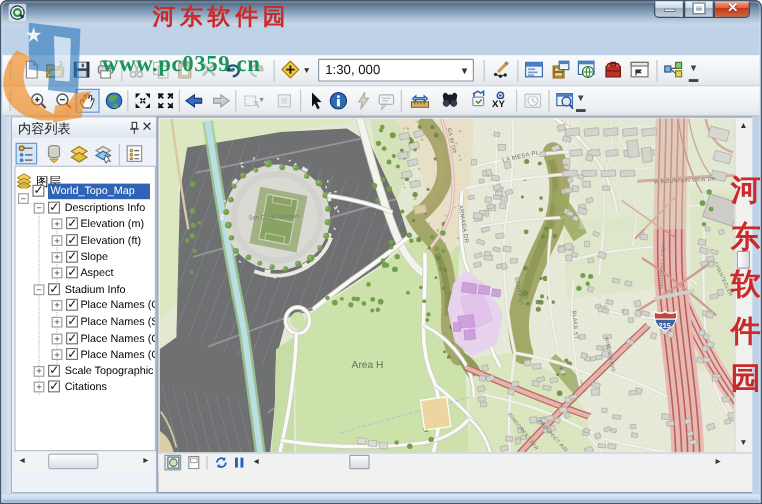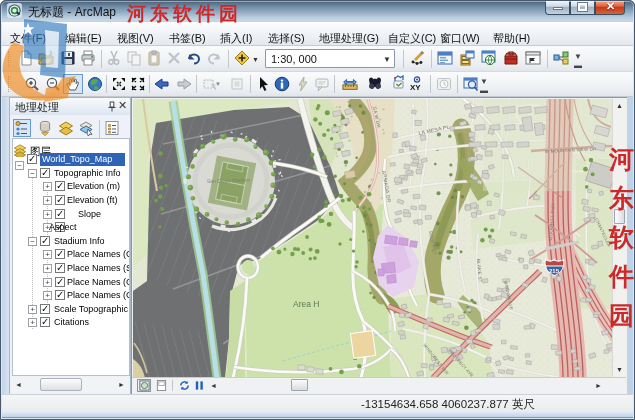--- a/index.html
+++ b/index.html
@@ -63,44 +63,31 @@
 <div id="win">
   <div id="title">
     <svg id="appicon" viewBox="0 0 16 16">
         <rect x="0" y="0" width="16" height="16" rx="3" fill="#dce8f2" opacity=".85"></rect>
         <circle cx="8" cy="8" r="6.5" fill="#1c3346"></circle>
         <circle cx="8" cy="8" r="5.5" fill="#e8f4ec"></circle>
         <path d="M4 8a4 4 0 0 0 8 0 4 4 0 0 0-8 0" fill="#2e8c4a"></path>
         <circle cx="8" cy="8" r="2.2" fill="#dff0e4"></circle>
         <rect x="10" y="10" width="4" height="2.4" rx="1" transform="rotate(45 12 11)" fill="#1c3346"></rect>
       </svg>
-    <span class="tt">无标题 - ArcMap</span>
   </div>
   <div id="wbtns">
     <div class="wb min">
         <span style="position:absolute;left:7px;top:7px;width:10px;height:3px;background:#fff;border:1px solid #6a7a8c;display:block;"></span>
       </div>
     <div class="wb max">
         <span style="position:absolute;left:7px;top:3px;width:9px;height:8px;border:2px solid #fff;outline:1px solid #6a7a8c;display:block;"></span>
       </div>
     <div class="wb cls">
         <span style="left:10px;top:0px;font-size:11px;text-shadow:0 1px 1px #802;">✕</span>
       </div>
-  </div>
-  <div id="menubar">
-    <span style="left:8px;">文件(F)</span>
-      <span style="left:63px;">编辑(E)</span>
-      <span style="left:115px;">视图(V)</span>
-      <span style="left:167px;">书签(B)</span>
-      <span style="left:218px;">插入(I)</span>
-      <span style="left:266px;">选择(S)</span>
-      <span style="left:317px;">地理处理(G)</span>
-      <span style="left:386px;">自定义(C)</span>
-      <span style="left:438px;">窗口(W)</span>
-      <span style="left:491px;">帮助(H)</span>
   </div>
   <div class="tbar" id="tb1">
     <div class="grip" style="left:6px;top:5px;"></div>
     <svg class="ic" style="left:16px;top:4px;" viewBox="0 0 16 16">
         <path d="M4 1h6l3 3v11H4z" fill="#fff" stroke="#8a8a8a"></path>
         <path d="M10 1v3h3" fill="#ddd" stroke="#8a8a8a"></path>
       </svg>
     <svg class="ic" style="left:36px;top:4px;" viewBox="0 0 16 16">
         <path d="M1 4h5l2 2h7v8H1z" fill="#e9c04f" stroke="#9a7a20"></path>
         <path d="M1 14l3-6h11l-3 6z" fill="#f6da8a" stroke="#9a7a20"></path>
@@ -303,21 +290,21 @@
         <rect x="1" y="2" width="13" height="10" fill="#eef4fa" stroke="#3a6aaa"></rect>
         <rect x="1" y="2" width="13" height="2.6" fill="#4a80c8"></rect>
         <circle cx="9" cy="8.5" r="3.6" fill="#dceafa" stroke="#2a5a9a" stroke-width="1.2"></circle>
         <path d="M11.5 11l3 3.5" stroke="#2a5a9a" stroke-width="1.6"></path>
       </svg>
     <span style="position:absolute;left:478px;top:5px;font-size:8px;color:#444;">▼<br>▬</span>
   </div>
   <div id="dock"></div>
   <div id="toc">
     <div id="tochdr">
-        <span style="position:absolute;left:5px;top:2px;">地理处理</span>
+        <span style="position:absolute;left:5px;top:2px;">内容列表</span>
       <svg style="position:absolute;left:97px;top:3px;width:10px;height:11px;" viewBox="0 0 10 11">
           <rect x="3.2" y="1" width="3.6" height="5" fill="#fff" stroke="#444" stroke-width="1"></rect>
           <line x1="1.5" y1="6.5" x2="8.5" y2="6.5" stroke="#444" stroke-width="1.2"></line>
           <line x1="5" y1="6.5" x2="5" y2="10.5" stroke="#444" stroke-width="1"></line>
         </svg>
       <span style="position:absolute;left:108px;top:1px;font-size:11px;color:#333;">✕</span>
     </div>
     <div id="toctools">
       <div style="position:absolute;left:3px;top:2px;width:18px;height:18px;background:#d6e6f8;border:1px solid #6a9ad0;"></div>
       <svg class="ic" style="left:4px;top:3px;" viewBox="0 0 16 16">
@@ -356,33 +343,33 @@
           <path d="M8 5.5l7 4-7 4-7-4z" fill="#e8c44a" stroke="#9a7d1a"></path>
           <path d="M8 9.5l7 4-7 4-7-4z" fill="#d8b03a" stroke="#9a7d1a"></path>
         </svg>
       <span class="tlbl" style="left:17px;top:6px;font-size:10.5px;">图层</span>
       <div class="exp" style="left:2px;top:22px;">−</div>
       <div class="cb" style="left:14px;top:15px;"></div>
       <div style="position:absolute;left:27px;top:14px;width:85px;height:13px;background:#2e63b5;"></div>
       <span class="tlbl" style="left:29px;top:15px;color:#fff;">World_Topo_Map</span>
       <div class="exp" style="left:15px;top:30px;">−</div>
       <div class="cb" style="left:27px;top:29px;"></div>
-      <span class="tlbl" style="left:41px;top:29px;">Topographic Info</span>
+      <span class="tlbl" style="left:41px;top:29px;">Descriptions Info</span>
       <div class="exp" style="left:30px;top:43px;">+</div>
       <div class="cb" style="left:42px;top:42px;"></div>
       <span class="tlbl" style="left:54px;top:42px;">Elevation (m)</span>
       <div class="exp" style="left:30px;top:57px;">+</div>
       <div class="cb" style="left:42px;top:56px;"></div>
       <span class="tlbl" style="left:54px;top:56px;">Elevation (ft)</span>
       <div class="exp" style="left:30px;top:71px;">+</div>
       <div class="cb" style="left:42px;top:70px;"></div>
-      <span class="tlbl" style="left:65px;top:70px;">Slope</span>
+      <span class="tlbl" style="left:54px;top:70px;">Slope</span>
       <div class="exp" style="left:30px;top:84px;">+</div>
       <div class="cb" style="left:42px;top:83px;"></div>
-      <span class="tlbl" style="left:36px;top:83px;">Aspect</span>
+      <span class="tlbl" style="left:54px;top:83px;">Aspect</span>
       <div class="exp" style="left:15px;top:98px;">−</div>
       <div class="cb" style="left:27px;top:97px;"></div>
       <span class="tlbl" style="left:41px;top:97px;">Stadium Info</span>
       <div class="exp" style="left:30px;top:111px;">+</div>
       <div class="cb" style="left:42px;top:110px;"></div>
       <span class="tlbl" style="left:54px;top:110px;">Place Names (Co</span>
       <div class="exp" style="left:30px;top:125px;">+</div>
       <div class="cb" style="left:42px;top:124px;"></div>
       <span class="tlbl" style="left:54px;top:124px;">Place Names (Sta</span>
       <div class="exp" style="left:30px;top:139px;">+</div>
@@ -1103,25 +1090,23 @@
           <rect x="2" y="1.5" width="2.6" height="9" fill="#2060c0"></rect>
           <rect x="7" y="1.5" width="2.6" height="9" fill="#2060c0"></rect>
         </svg>
     </div>
     <div id="hsb-track">
         <div id="hsb-th"></div>
         <span class="sbarrow" style="right:10px;top:5px;">►</span>
         <span class="sbarrow" style="left:2px;top:5px;">◄</span>
       </div>
   </div>
-  <div id="statusrow">
-      <span style="position:absolute;left:359px;top:2px;">-13154634.658 4060237.877 英尺</span>
-    </div>
   <div id="status"></div>
   <div id="wmtext">河东软件园</div>
+  <div id="wmurl">www.pc0359.cn</div>
   <div id="wmvert">河东软件园</div>
   <svg id="wmlogo" width="100" height="88" viewBox="0 0 100 88">
     <path d="M24,3 L67,8 L65,62 L40,59 L41,44 L24,42 Z" fill="#3179bd" opacity=".88"></path>
     <path d="M45,14 L59,16 L58,52 L46,51 Z" fill="#e8f1fa" opacity=".88"></path>
     <path d="M14,26 C2,38 -1,58 8,70 C18,83 38,88 54,82 C46,80 36,76 28,68 C18,57 17,42 25,31 Z" fill="#f08a1e" opacity=".92"></path>
     <path d="M54,82 C64,78 72,70 76,60 L62,62 C58,70 50,78 42,80 Z" fill="#f08a1e" opacity=".92"></path>
     <path d="M46,72 L70,68 L68,82 L44,86 Z" fill="#f08a1e" opacity=".92"></path>
     <path d="M28,16 l4 3 -1.5-4.7 3.9-3 -4.9 0 -1.5-4.7 -1.5 4.7 -4.9 0 3.9 3 -1.5 4.7 Z" fill="#fff"></path>
   </svg>
 </div>

